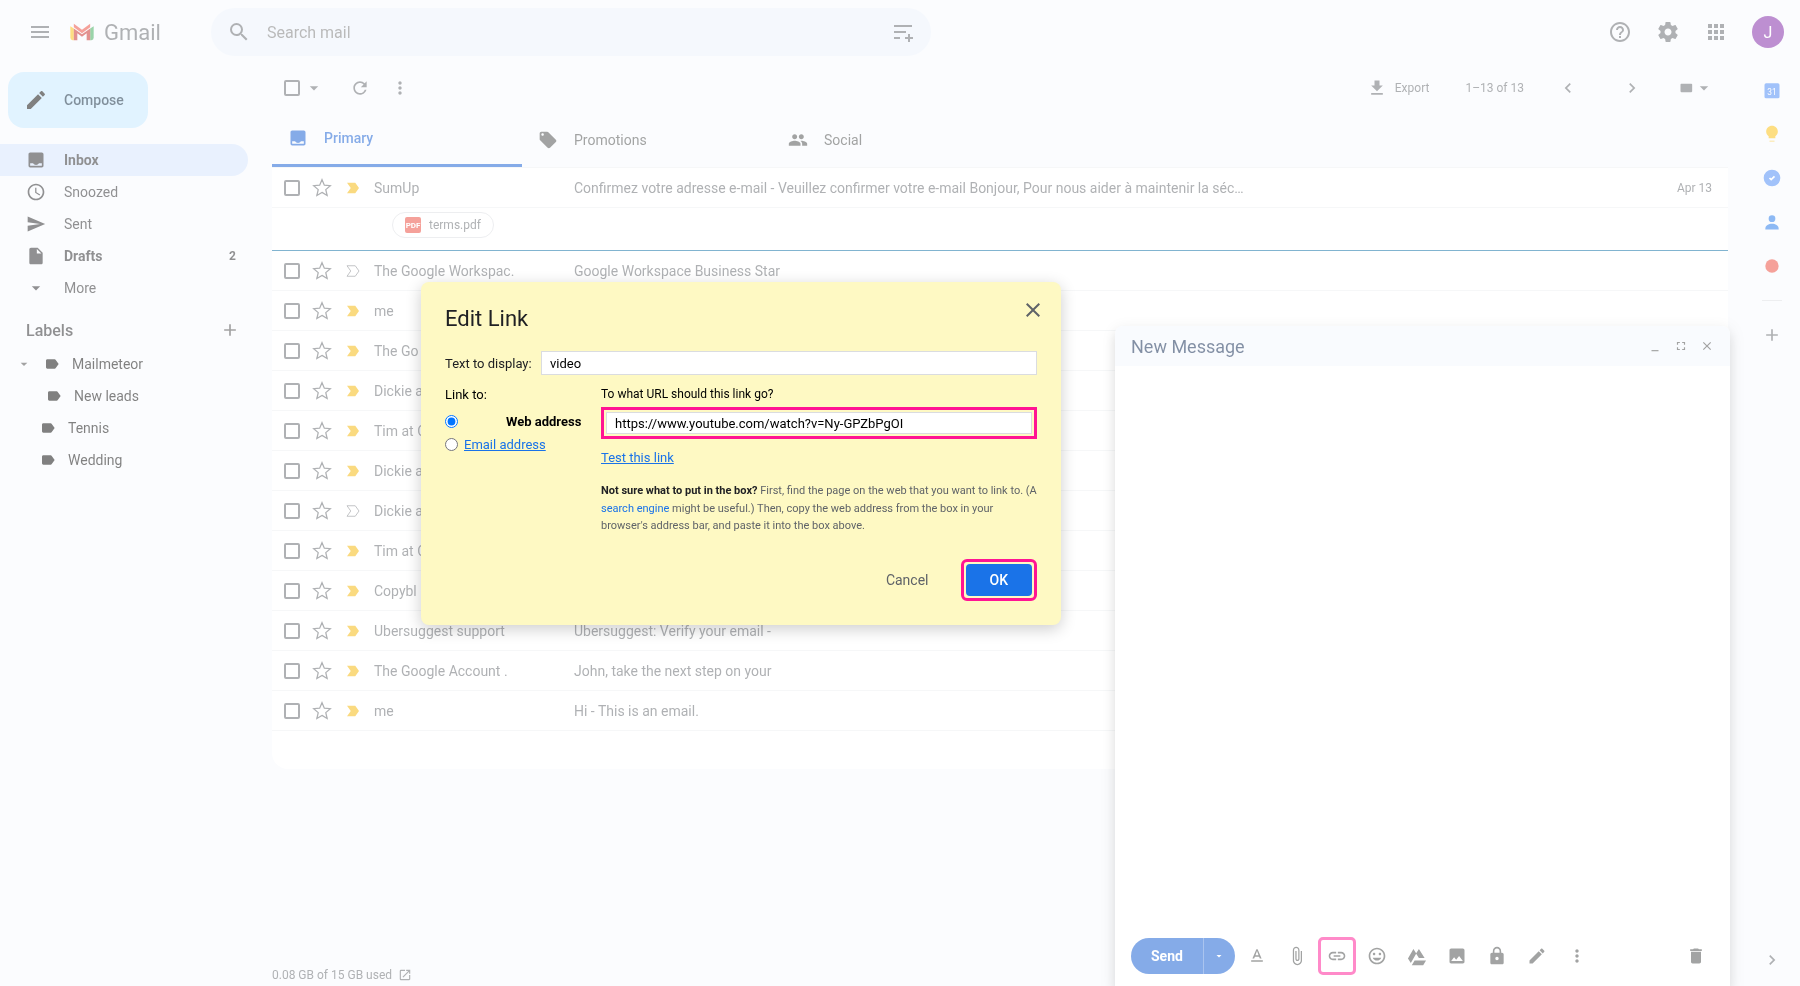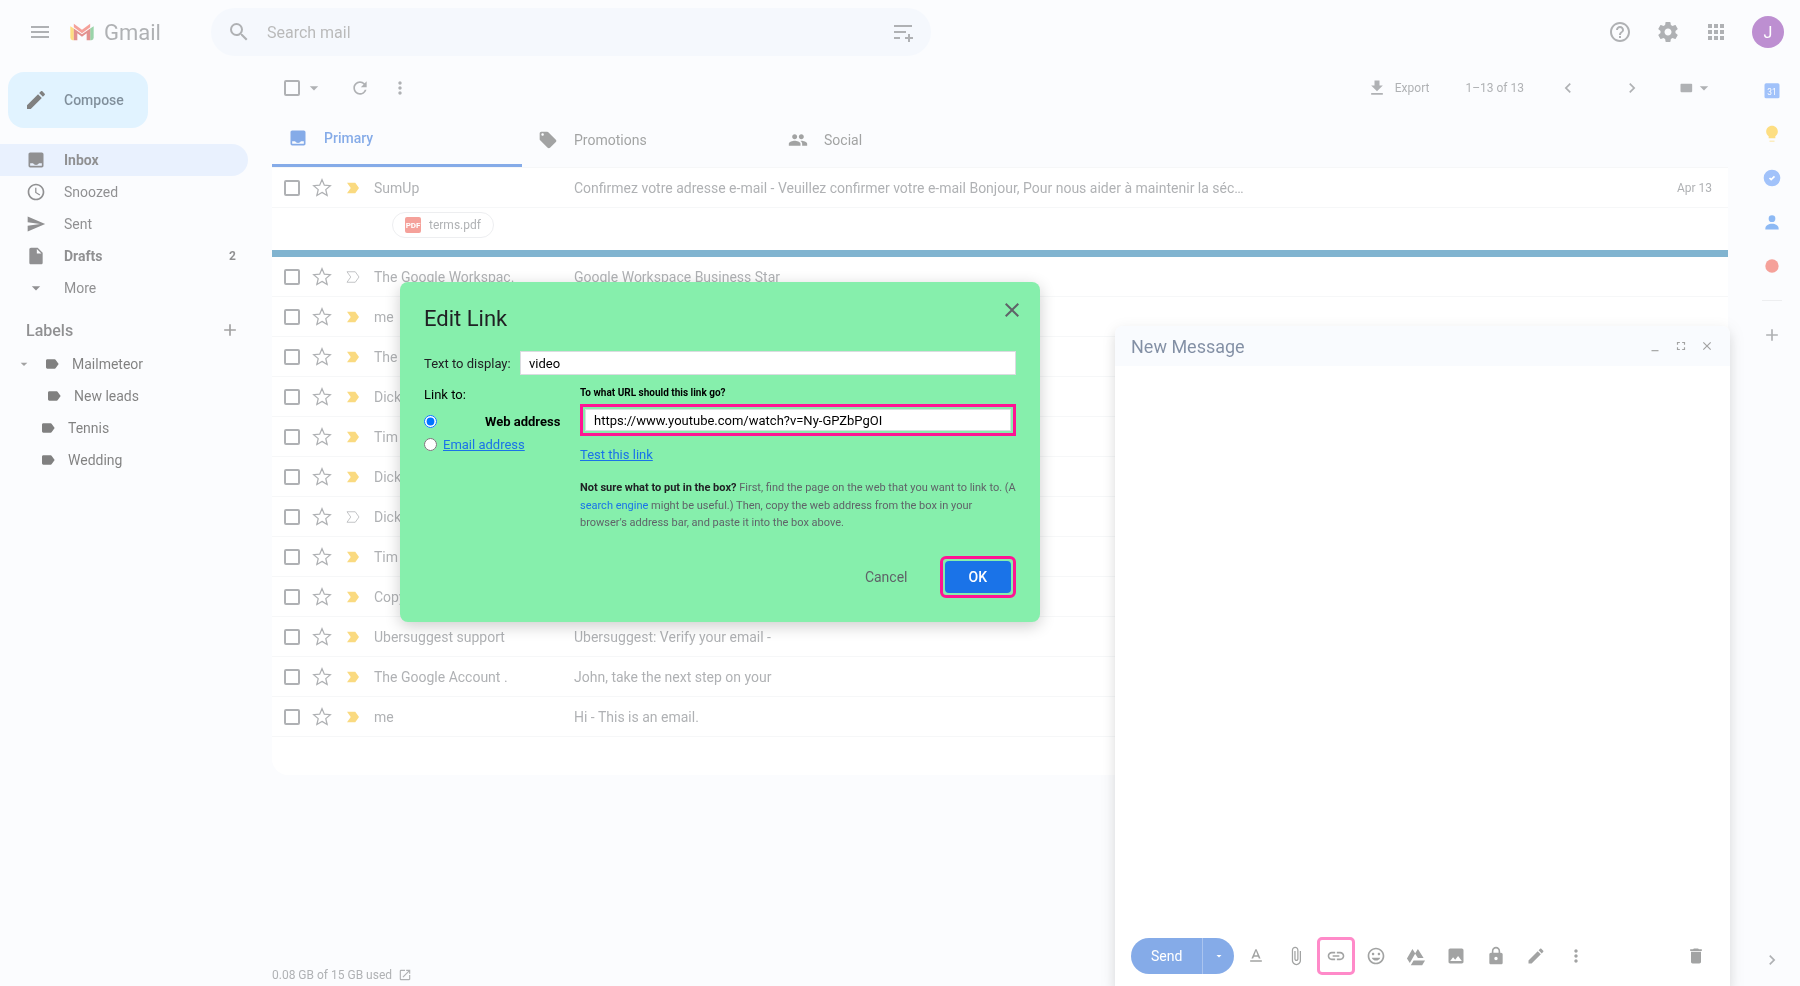--- a/index.html
+++ b/index.html
@@ -51,64 +51,64 @@
 .email-list { background: #fff; border-radius: 0 0 16px 16px; overflow: hidden; }
 .email-row { display: flex; align-items: center; height: 40px; padding: 0 16px 0 12px; border-bottom: 1px solid #eceff1; font-size: 14px; cursor: pointer; }
 .email-row .checkbox { margin-right: 12px; }
 .star { width: 20px; height: 20px; fill: none; stroke: #5f6368; stroke-width: 1.5; margin-right: 12px; }
 .important { width: 18px; height: 18px; margin-right: 12px; }
 .important.on { fill: #f4b400; }
 .important.off { fill: none; stroke: #5f6368; }
 .sender { width: 200px; color: #5f6368; white-space: nowrap; overflow: hidden; text-overflow: ellipsis; }
 .subject-line { flex: 1; color: #5f6368; white-space: nowrap; overflow: hidden; text-overflow: ellipsis; }
 .date { color: #5f6368; font-size: 12px; margin-left: 16px; }
-.attachment-row { padding: 4px 16px 12px 120px; border-bottom: 7px solid #0369a1; }
+.attachment-row { padding: 4px 16px 12px 120px; border-bottom: 1px solid #0369a1; }
 .attachment-chip { display: inline-flex; align-items: center; gap: 8px; padding: 4px 12px; border: 1px solid #dadce0; border-radius: 16px; font-size: 12px; color: #5f6368; }
 .pdf-icon { width: 16px; height: 16px; background: #ea4335; border-radius: 2px; display: flex; align-items: center; justify-content: center; color: #fff; font-size: 8px; font-weight: bold; }
 .footer-row { display: flex; justify-content: space-between; padding: 12px 16px; font-size: 12px; color: #5f6368; }
 .footer-row a { color: #5f6368; text-decoration: none; }
 
 
 .right-panel { position: absolute; top: 64px; right: 0; width: 56px; bottom: 0; display: flex; flex-direction: column; align-items: center; gap: 24px; padding-top: 16px; }
 .rp-icon { width: 20px; height: 20px; cursor: pointer; }
 
 
 .compose-window { position: absolute; right: 70px; bottom: 0; width: 615px; height: 660px; background: #fff; border-radius: 8px 8px 0 0; box-shadow: 0 8px 10px 1px rgba(0,0,0,.14),0 3px 14px 2px rgba(0,0,0,.12); display: flex; flex-direction: column; }
 .compose-header { height: 40px; background: #f2f6fc; border-radius: 8px 8px 0 0; display: flex; align-items: center; padding: 0 16px; font-size: 18px; color: #041e49; }
 .compose-header-right { margin-left: auto; display: flex; gap: 12px; }
 .compose-header-right svg { width: 14px; height: 14px; fill: #444; cursor: pointer; }
 .compose-body { flex: 1; }
 .compose-footer { height: 60px; display: flex; align-items: center; padding: 0 16px; gap: 4px; }
 .send-btn { display: flex; align-items: center; }
-.send-main { background: #0b57d0; color: #fff; padding: 0 20px; height: 36px; border-radius: 18px 0 0 18px; display: flex; align-items: center; font-size: 14px; font-weight: 400; cursor: pointer; }
+.send-main { background: #0b57d0; color: #fff; padding: 0 20px; height: 36px; border-radius: 18px 0 0 18px; display: flex; align-items: center; font-size: 14px; font-weight: 700; cursor: pointer; }
 .send-more { background: #0b57d0; width: 32px; height: 36px; border-radius: 0 18px 18px 0; border-left: 1px solid rgba(255,255,255,.3); display: flex; align-items: center; justify-content: center; cursor: pointer; }
 .send-more svg { width: 12px; height: 12px; fill: #fff; }
 .ft-icon { width: 36px; height: 36px; display: flex; align-items: center; justify-content: center; cursor: pointer; border-radius: 4px; }
 .ft-icon svg { width: 20px; height: 20px; fill: #444746; }
 .ft-icon.highlighted { outline: 3px solid #ff1493; outline-offset: -2px; }
 .trash-icon { margin-left: auto; }
 
 
 .dialog-overlay { position: absolute; inset: 0; background: rgba(255,255,255,.5); }
-.dialog { position: absolute; top: 282px; left: 400px; width: 640px; background: #86efac; box-shadow: 0 4px 16px rgba(0,0,0,.2); border-radius: 8px; padding: 24px; }
+.dialog { position: absolute; top: 282px; left: 421px; width: 640px; background: #fef9c3; box-shadow: 0 4px 16px rgba(0,0,0,.2); border-radius: 8px; padding: 24px; }
 .dialog-title { font-size: 22px; color: #202124; margin-bottom: 20px; }
 .dialog-close { position: absolute; top: 16px; right: 16px; cursor: pointer; }
 .dialog-close svg { width: 24px; height: 24px; fill: #5f6368; }
 .dlg-row { display: flex; align-items: center; margin-bottom: 12px; font-size: 13px; }
 .dlg-label { width: 96px; text-align: left; color: #202124; }
 .dlg-input { flex: 1; border: 1px solid #dadce0; padding: 4px 8px; font-size: 13px; height: 24px; }
 .dlg-section { display: flex; gap: 16px; margin-top: 8px; }
 .dlg-left { width: 140px; }
 .dlg-left-label { font-size: 13px; margin-bottom: 12px; }
 .radio-row { display: flex; align-items: center; gap: 6px; font-size: 13px; margin-bottom: 8px; }
 .radio-row input { margin: 0; }
 .radio-row.bold label { font-weight: 700; margin-left: 42px; }
 .radio-row a { color: #1a73e8; text-decoration: underline; }
 .dlg-right { flex: 1; }
-.url-label { font-size: 10px; font-weight: 700; margin-bottom: 6px; }
+.url-label { font-size: 12px; font-weight: 400; margin-bottom: 6px; }
 .url-input-wrap { border: 3px solid #ff1493; padding: 2px; margin-bottom: 8px; }
 .url-input { width: 100%; border: 1px solid #dadce0; padding: 4px 8px; font-size: 13px; height: 22px; }
 .test-link { color: #1a73e8; font-size: 13px; text-decoration: underline; cursor: pointer; }
 .help-text { font-size: 11px; color: #5f6368; line-height: 1.6; margin-top: 16px; }
 .help-text b { color: #202124; }
 .help-text a { color: #1a73e8; }
 .dlg-actions { display: flex; justify-content: flex-end; gap: 16px; margin-top: 24px; align-items: center; }
 .btn-cancel { font-size: 14px; color: #5f6368; cursor: pointer; padding: 8px 16px; }
 .ok-wrap { border: 3px solid #ff1493; padding: 2px; border-radius: 6px; }
 .btn-ok { background: #1a73e8; color: #fff; padding: 8px 24px; border-radius: 4px; font-size: 14px; font-weight: 500; cursor: pointer; }

